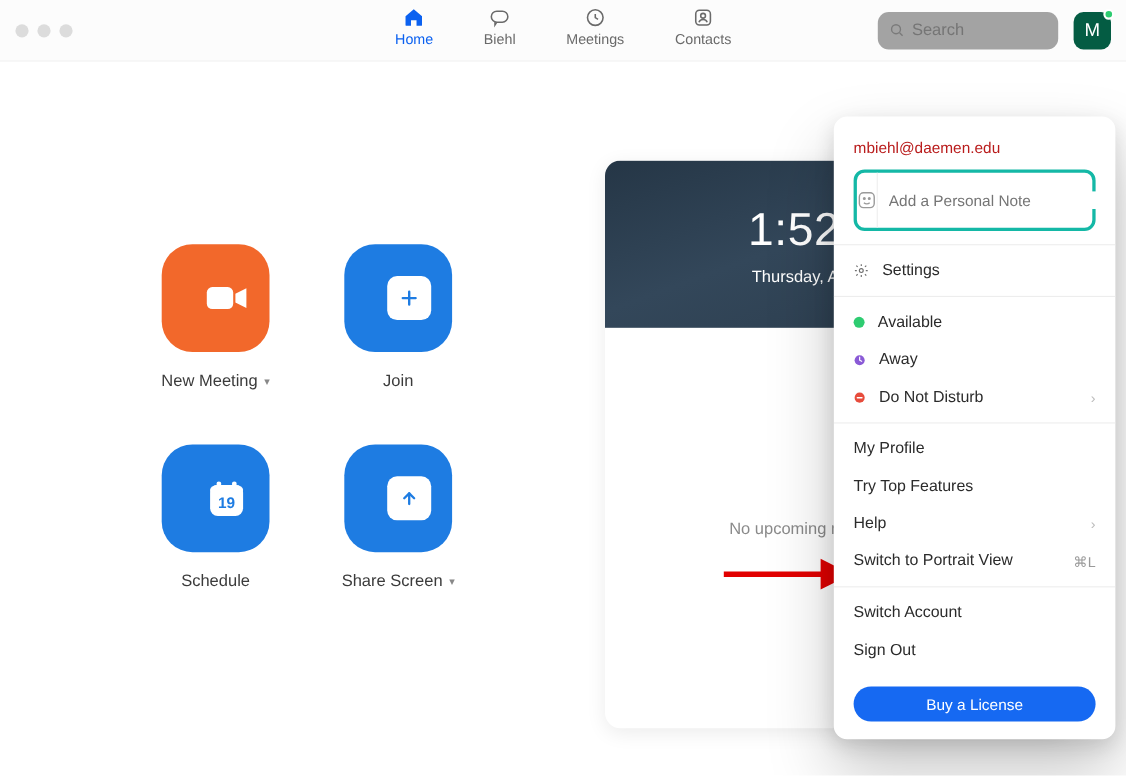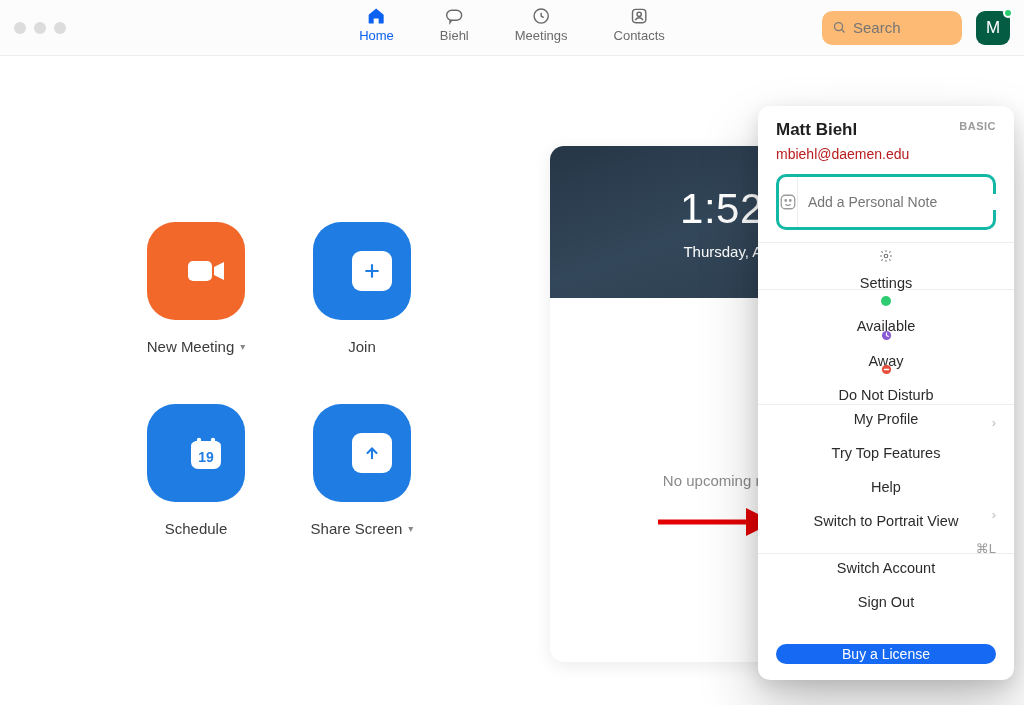--- a/index.html
+++ b/index.html
@@ -6,21 +6,21 @@
   body { width: 1024px; height: 705px; background: #fff; position: relative; overflow: hidden; color: #1f1f1f; }
   
   .titlebar { height: 56px; display: flex; align-items: center; border-bottom: 1px solid rgba(0,0,0,0.05); padding: 0 14px; position: relative; background: #fcfcfc; }
   .traffic { display: flex; gap: 8px; margin-right: 40px; }
   .traffic .light { width: 12px; height: 12px; border-radius: 50%; background: #dcdcdc; }
   .nav { position: absolute; left: 50%; top: 0; height: 48px; transform: translateX(-50%); display: flex; gap: 46px; align-items: center; }
   .nav-item { display: flex; flex-direction: column; align-items: center; font-size: 13px; color: #6a6a6a; cursor: pointer; gap: 2px; }
   .nav-item.active { color: #0b61f0; }
   .nav-ico { width: 20px; height: 20px; display: flex; align-items: center; justify-content: center; }
   .right-group { margin-left: auto; display: flex; align-items: center; gap: 14px; }
-  .search { display: flex; align-items: center; background: #fdba74; border-radius: 10px; height: 34px; width: 140px; padding: 0 10px; color: #7a7a7a; font-size: 15px; gap: 6px; }
+  .search { display: flex; align-items: center; background: #a3a3a3; border-radius: 10px; height: 34px; width: 164px; padding: 0 10px; color: #7a7a7a; font-size: 15px; gap: 6px; }
   .search input { border: none; background: transparent; outline: none; font-size: 15px; color: #444; width: 100%; }
   .avatar { width: 34px; height: 34px; border-radius: 9px; background: #045c43; color: #fff; display: flex; align-items: center; justify-content: center; font-size: 17px; position: relative; font-weight: 500; }
   .avatar .dot { position: absolute; top: -3px; right: -3px; width: 10px; height: 10px; border-radius: 50%; background: #2ecc71; border: 2px solid #fff; }
 
   
   .main { position: relative; height: calc(705px - 56px); }
   
   .tiles { position: absolute; left: 116px; top: 166px; display: grid; grid-template-columns: 160px 160px; grid-template-rows: 160px 160px; column-gap: 6px; row-gap: 22px; }
   .tile { display: flex; flex-direction: column; align-items: center; }
   .tile-btn { width: 98px; height: 98px; border-radius: 28px; display: flex; align-items: center; justify-content: center; cursor: pointer; padding-left: 20px; }
@@ -41,28 +41,28 @@
   .menu { position: absolute; left: 758px; top: 50px; width: 256px; background: #fff; border-radius: 12px; box-shadow: 0 30px 60px rgba(0,0,0,0.22), 0 6px 18px rgba(0,0,0,0.12); overflow: hidden; }
   .menu-sec { padding: 14px 18px 12px 18px; }
   .menu-header { display: flex; align-items: flex-start; justify-content: space-between; }
   .menu-name { font-size: 17px; font-weight: 700; }
   .menu-badge { font-size: 11px; font-weight: 700; letter-spacing: 0.5px; color: #9a9a9a; }
   .menu-email { font-size: 14px; color: #b91c1c; margin-top: 6px; }
   .note-box { margin-top: 12px; border: 3px solid #14b8a6; border-radius: 10px; height: 56px; display: flex; align-items: center; }
   .note-ico { width: 36px; display: flex; align-items: center; justify-content: center; color: #9a9a9a; border-right: 1px solid #eee; height: 100%; }
   .note-input { border: none; outline: none; font-size: 14px; padding: 0 10px; flex: 1; color: #555; }
   .sep { height: 1px; background: #ededed; }
-  .row { height: 34px; display: flex; align-items: center; padding: 0 18px; font-size: 14.5px; color: #2b2b2b; cursor: pointer; gap: 12px; position: relative; flex-direction: column; }
+  .row { height: 34px; display: flex; align-items: center; padding: 0 18px; font-size: 14.5px; color: #2b2b2b; cursor: pointer; gap: 12px; position: relative; }
   .row .tail { margin-left: auto; color: #9a9a9a; font-size: 13px; }
   .status-dot { width: 10px; height: 10px; border-radius: 50%; flex-shrink: 0; }
   .sd-green { background: #2ecc71; }
   .gear { width: 14px; height: 14px; }
   .chev-r { margin-left: auto; color: #bcbcbc; font-size: 13px; }
   .section { padding: 6px 0; }
-  .buy { margin: 10px 18px 16px 18px; height: 20px; border-radius: 16px; background: #1669f2; color: #fff; display: flex; align-items: center; justify-content: center; font-size: 14px; font-weight: 500; cursor: pointer; }
+  .buy { margin: 10px 18px 16px 18px; height: 32px; border-radius: 16px; background: #1669f2; color: #fff; display: flex; align-items: center; justify-content: center; font-size: 14px; font-weight: 500; cursor: pointer; }
   
   .arrow-ann { position: absolute; left: 654px; top: 446px; pointer-events: none; }
 
   
   svg { display: block; }
 </style>
 </head>
 <body>
 
 <div class="titlebar">
@@ -202,24 +202,20 @@
     </div>
   </div>
 
   <svg class="arrow-ann" width="120" height="40" viewBox="0 0 120 40">
     <line x1="4" y1="20" x2="96" y2="20" stroke="#e20000" stroke-width="5"></line>
     <polygon points="92,6 120,20 92,34" fill="#e20000"></polygon>
   </svg>
 
   <div class="menu">
     <div class="menu-sec">
-      <div class="menu-header">
-        <div class="menu-name">Matt Biehl</div>
-        <div class="menu-badge">BASIC</div>
-      </div>
       <div class="menu-email">mbiehl@daemen.edu</div>
       <div class="note-box">
         <div class="note-ico">
           <svg width="18" height="18" viewBox="0 0 24 24" fill="none" stroke="#9a9a9a" stroke-width="1.7">
               <rect x="3" y="3" width="18" height="18" rx="5"></rect>
               <circle cx="9" cy="10" r="1" fill="#9a9a9a"></circle>
               <circle cx="15" cy="10" r="1" fill="#9a9a9a"></circle>
               <path d="M8.5 15c1 1 2 1.5 3.5 1.5s2.5-.5 3.5-1.5"></path>
             </svg>
         </div>

